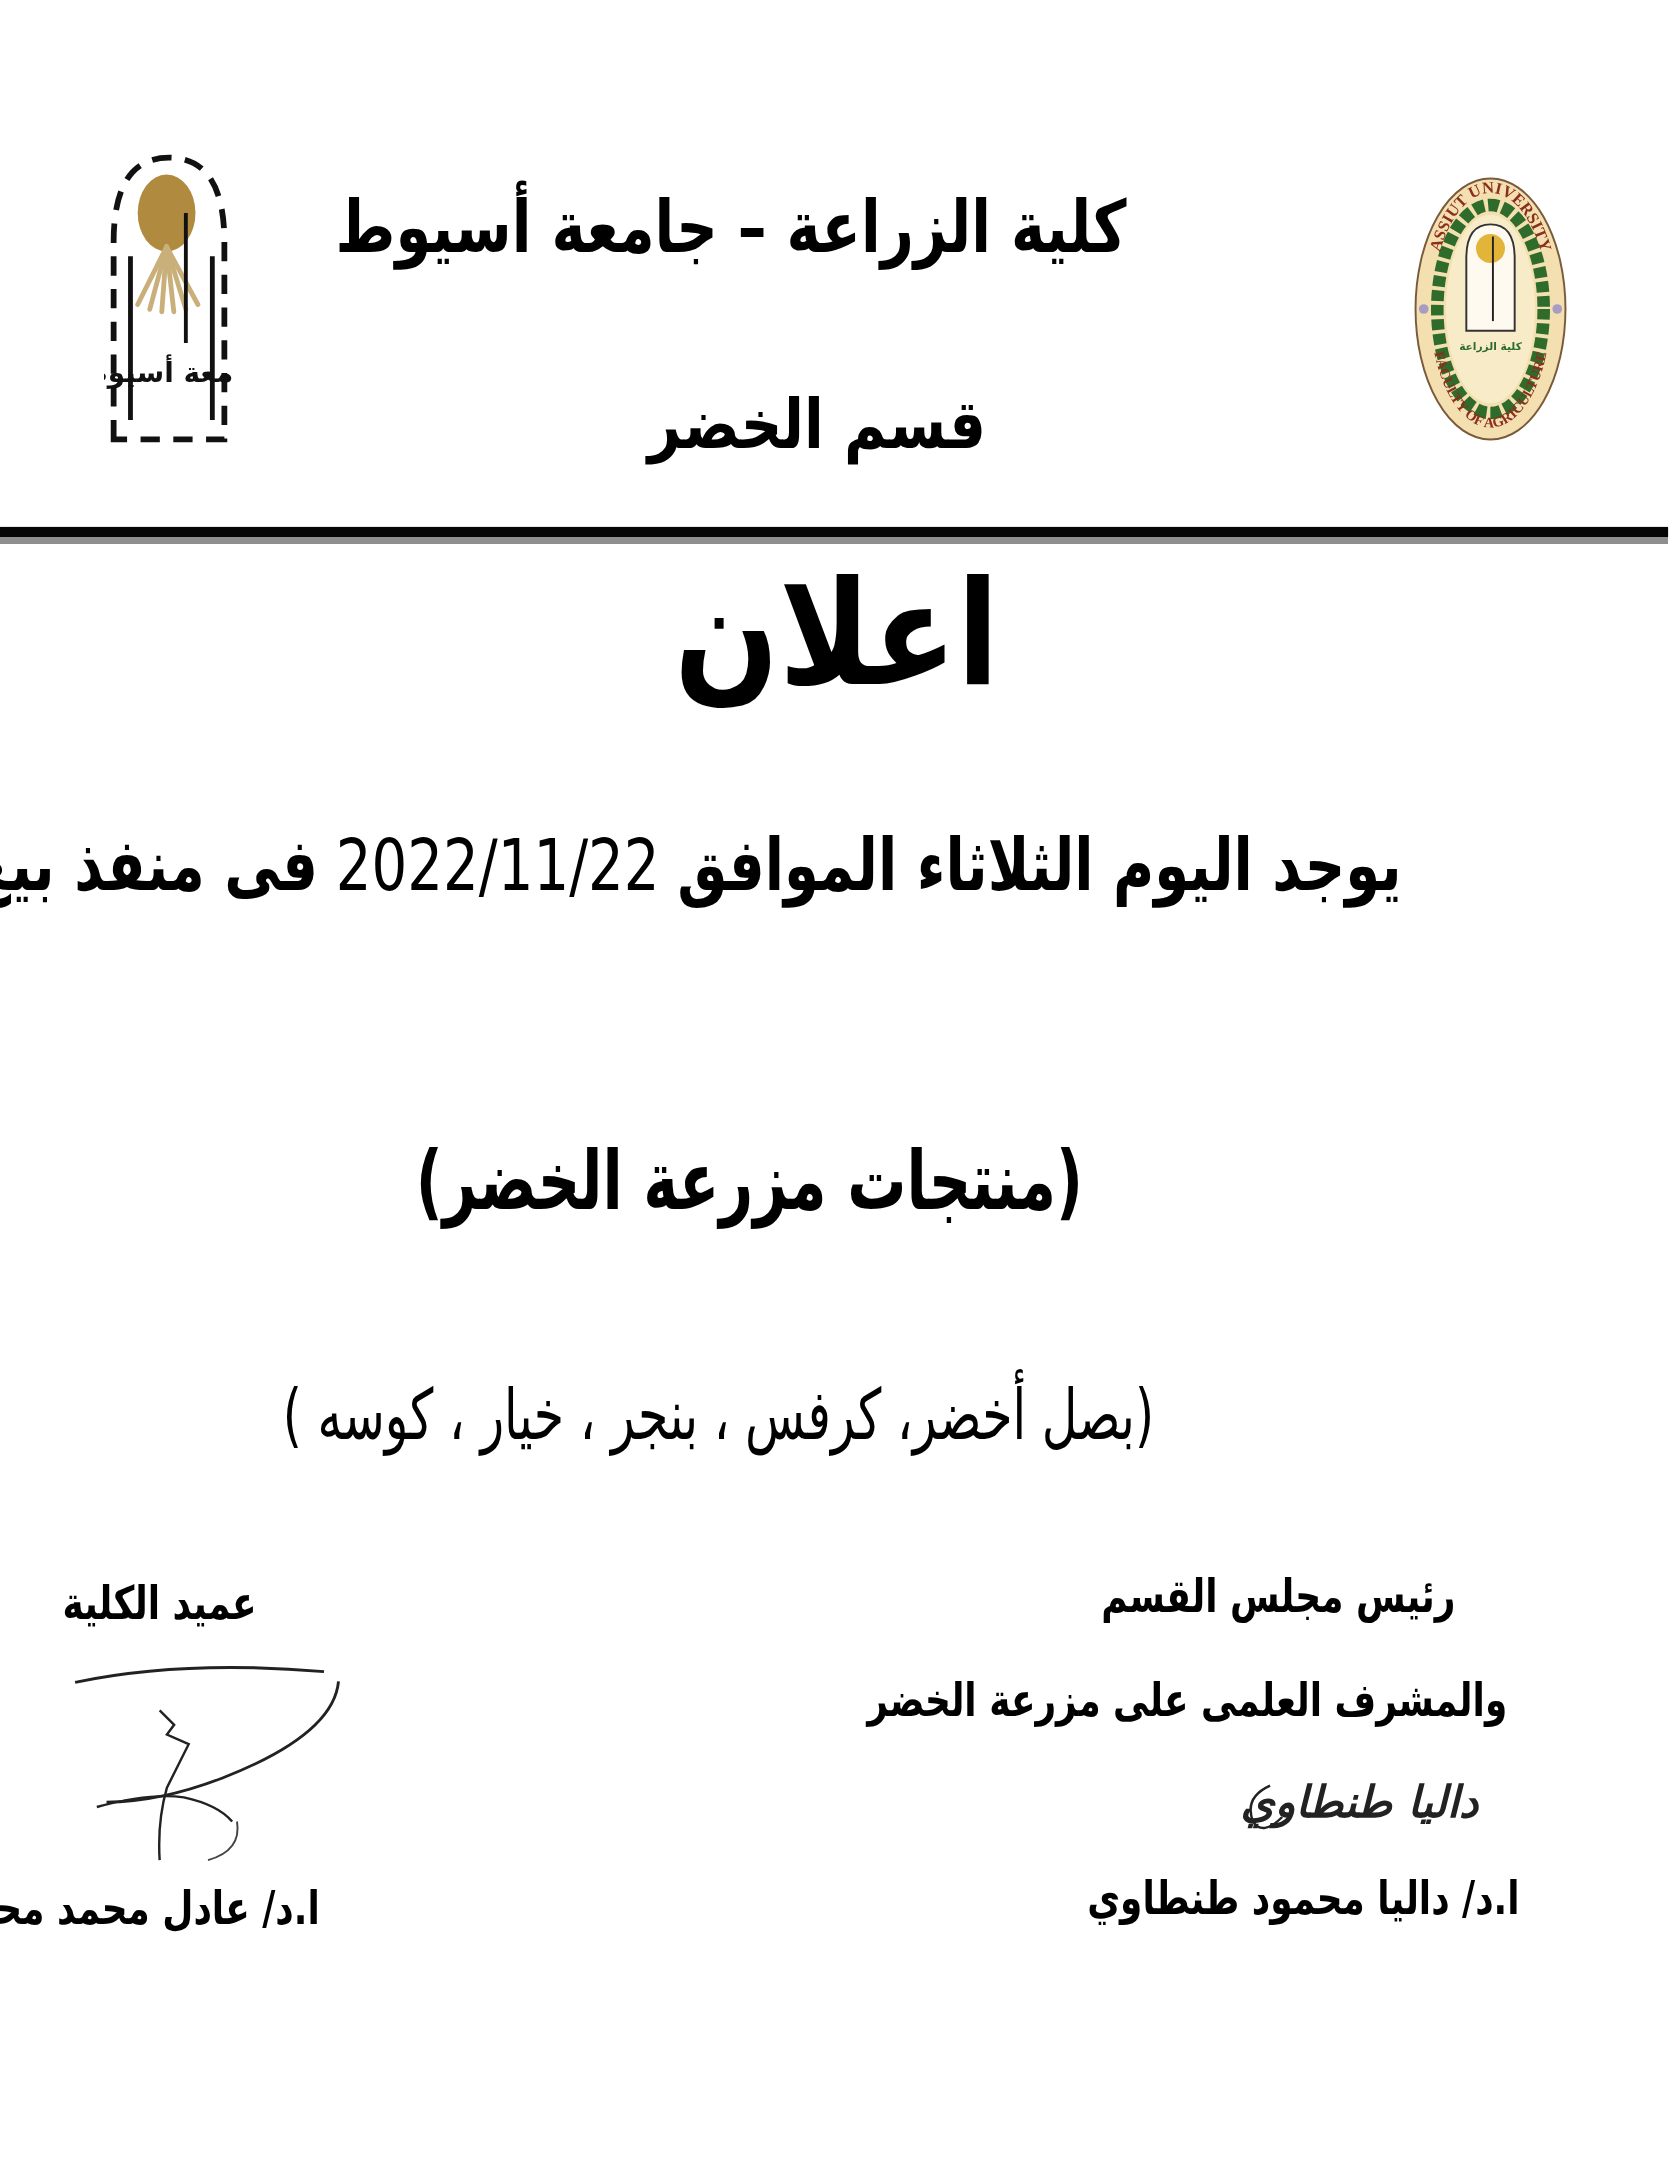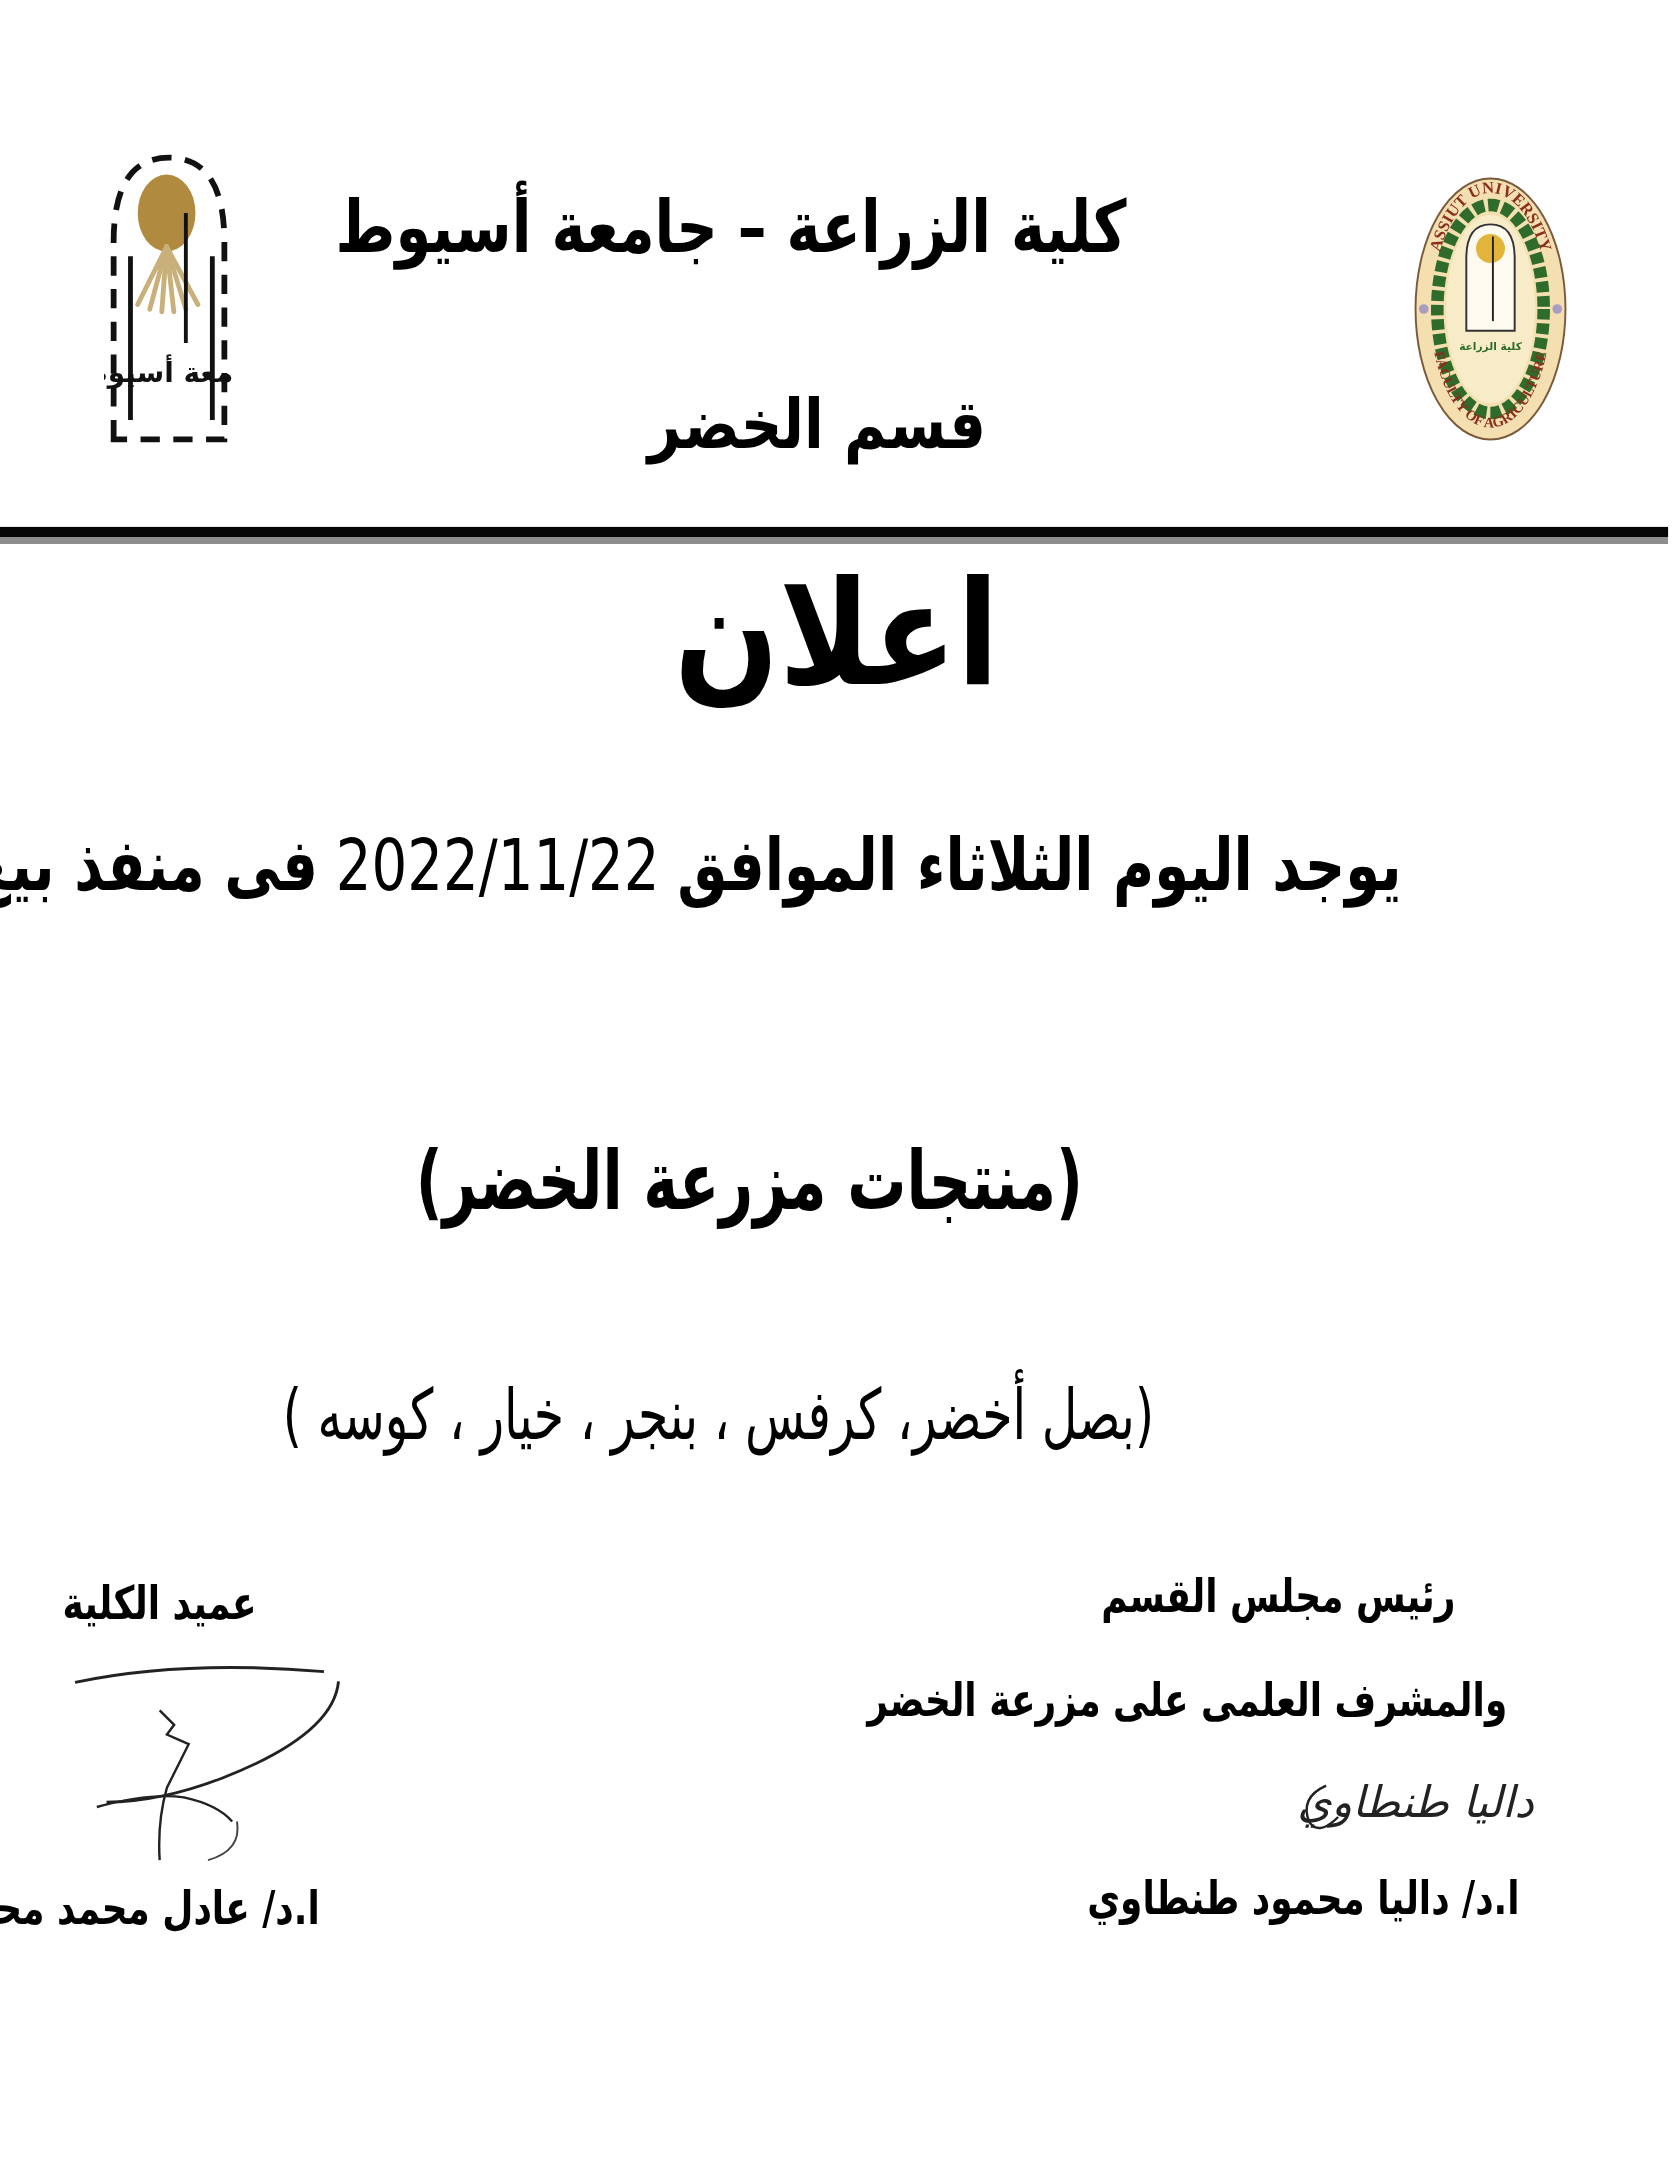--- a/index.html
+++ b/index.html
@@ -88,21 +88,21 @@
     }
 
     
     .sig-line {
       font-size: 46px;
       transform: scaleX(0.78);
       transform-origin: center;
     }
     #right-title1 { left: 1111px; width: 387px; top: 1573px; }
     #right-title2 { left: 991px; width: 580px; top: 1677px; }
-    #right-sig    { left: 1280px; top: 1759px; width: 271px; height: 87px; }
+    #right-sig    { left: 1224px; top: 1759px; width: 271px; height: 87px; font-weight: bold; }
     #right-name   { left: 1111px; width: 459px; top: 1875px; }
 
     #left-title1  { left: 34px;  width: 251px; top: 1580px; }
     #left-sig     { left: 63px; top: 1662px; width: 290px; height: 203px; }
     #left-name    { left: 9.7px;  width: 348px; top: 1885px; }
   </style>
 </head>
 <body>
 
 <div id="logo-left" class="abs">

